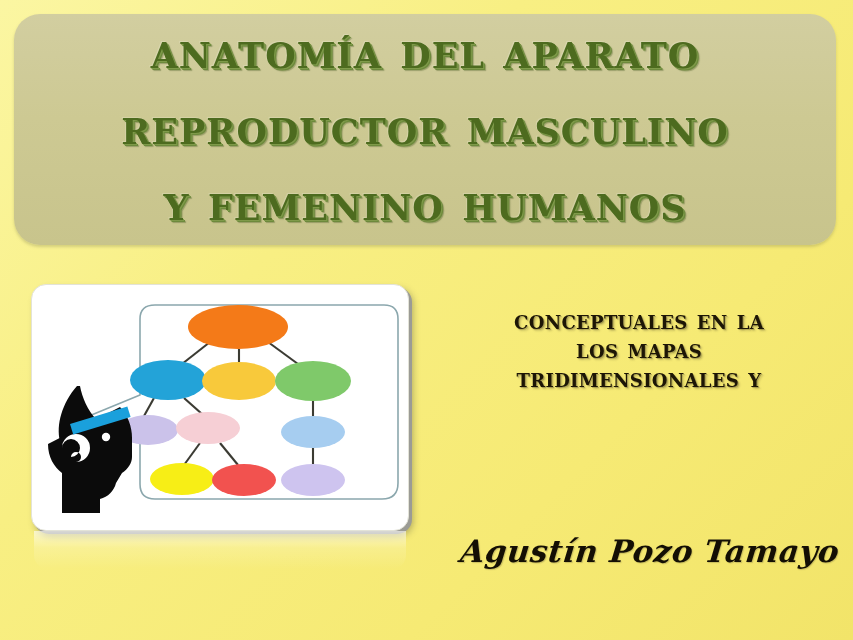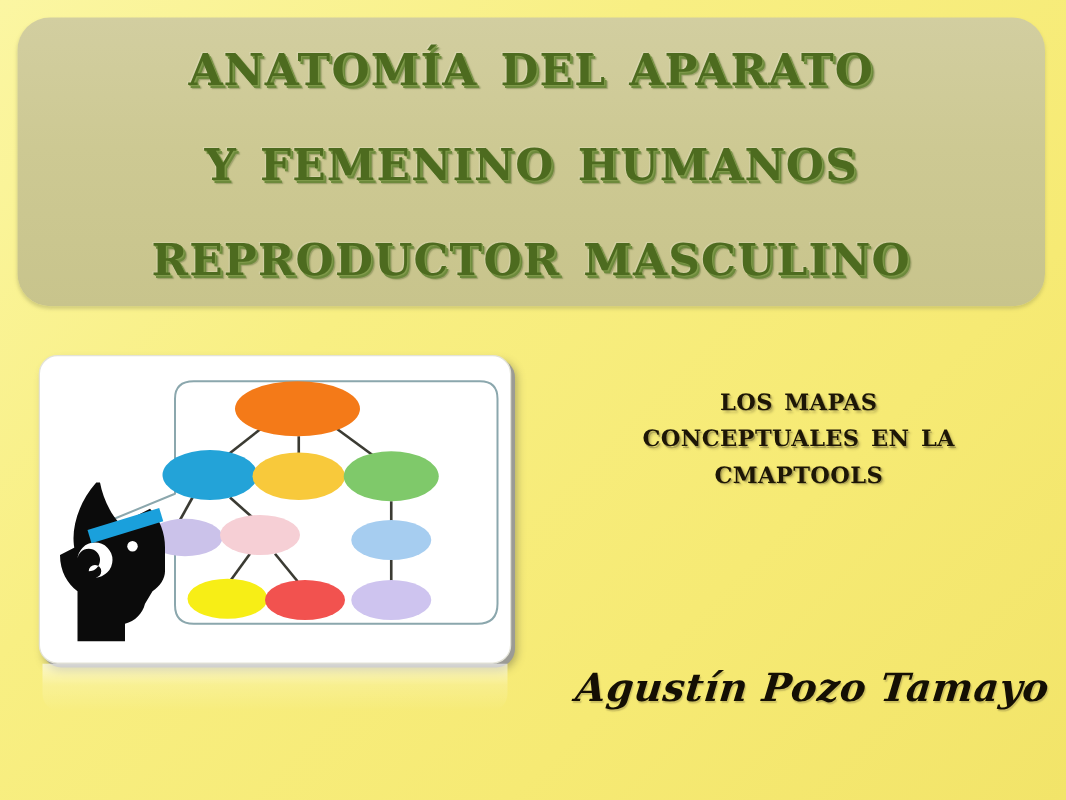--- a/index.html
+++ b/index.html
@@ -118,22 +118,22 @@
     text-shadow: 1px 1px 1px rgba(120,110,60,0.35);
   }
 </style>
 </head>
 <body>
 
 <div id="slide">
 
   <div id="title-banner">
     <div class="title-line" id="title-line-1">Anatomía del Aparato</div>
+    <div class="title-line" id="title-line-2">Reproductor Masculino</div>
     <div class="title-line" id="title-line-3">y Femenino Humanos</div>
-    <div class="title-line" id="title-line-2">Reproductor Masculino</div>
   </div>
 
   <div id="concept-card">
     <svg id="concept-svg" viewBox="0 0 376 245" xmlns="http://www.w3.org/2000/svg">
 
       <path d="M 123 20 L 352 20 Q 366 20 366 34 L 366 198 Q 366 214 350 214
                L 123 214 Q 108 214 108 199 L 108 150 L 57 131 L 108 110
                L 108 34 Q 108 20 123 20 Z" fill="#ffffff" stroke="#8ba7ad" stroke-width="1.6" stroke-linejoin="round"></path>
 
       <g stroke="#3b3b33" stroke-width="2.1" fill="none">
@@ -169,20 +169,20 @@
                  L 68 228 L 30 228 L 30 188 C 22 182 16 172 16 159 Z"></path>
         <path fill="#ffffff" d="M 30 163 a 14 14 0 1 1 14 14 a 5 5 0 1 0 -5 -5 a 9 9 0 1 0 -9 -9 Z"></path>
         <rect x="38" y="139" width="60" height="11" transform="rotate(-17 38 139)" fill="#1aa0dc"></rect>
         <circle cx="74" cy="152" r="4.2" fill="#ffffff"></circle>
       </g>
     </svg>
   </div>
   <div id="card-reflection"></div>
 
   <div id="subtitle">
+    <div>conceptuales en la</div>
     <div>Los mapas</div>
-    <div>conceptuales en la</div>
-    <div>CmapTools</div>
+    <div>tridimensionales y</div>
   </div>
 
   <div id="signature">Agustín Pozo Tamayo</div>
 
 </div>
 
 </body></html>

